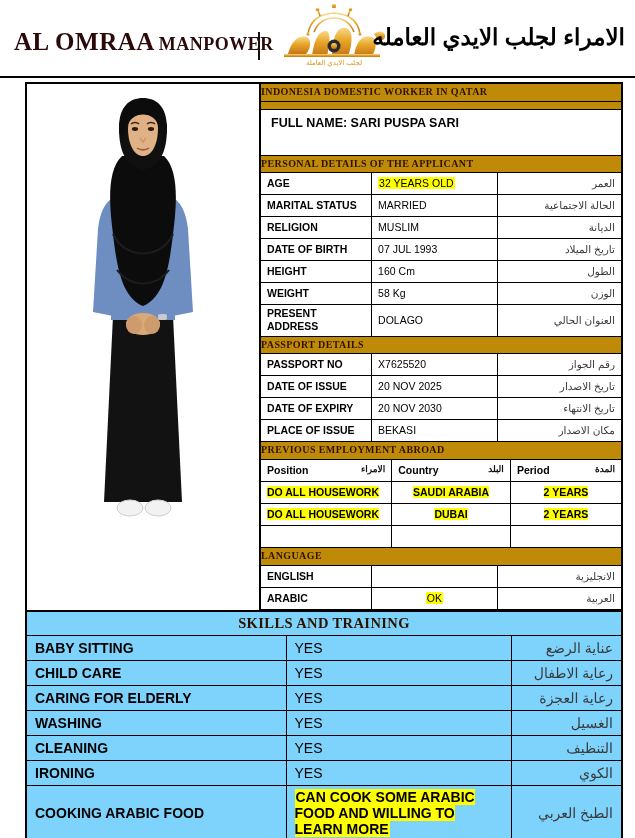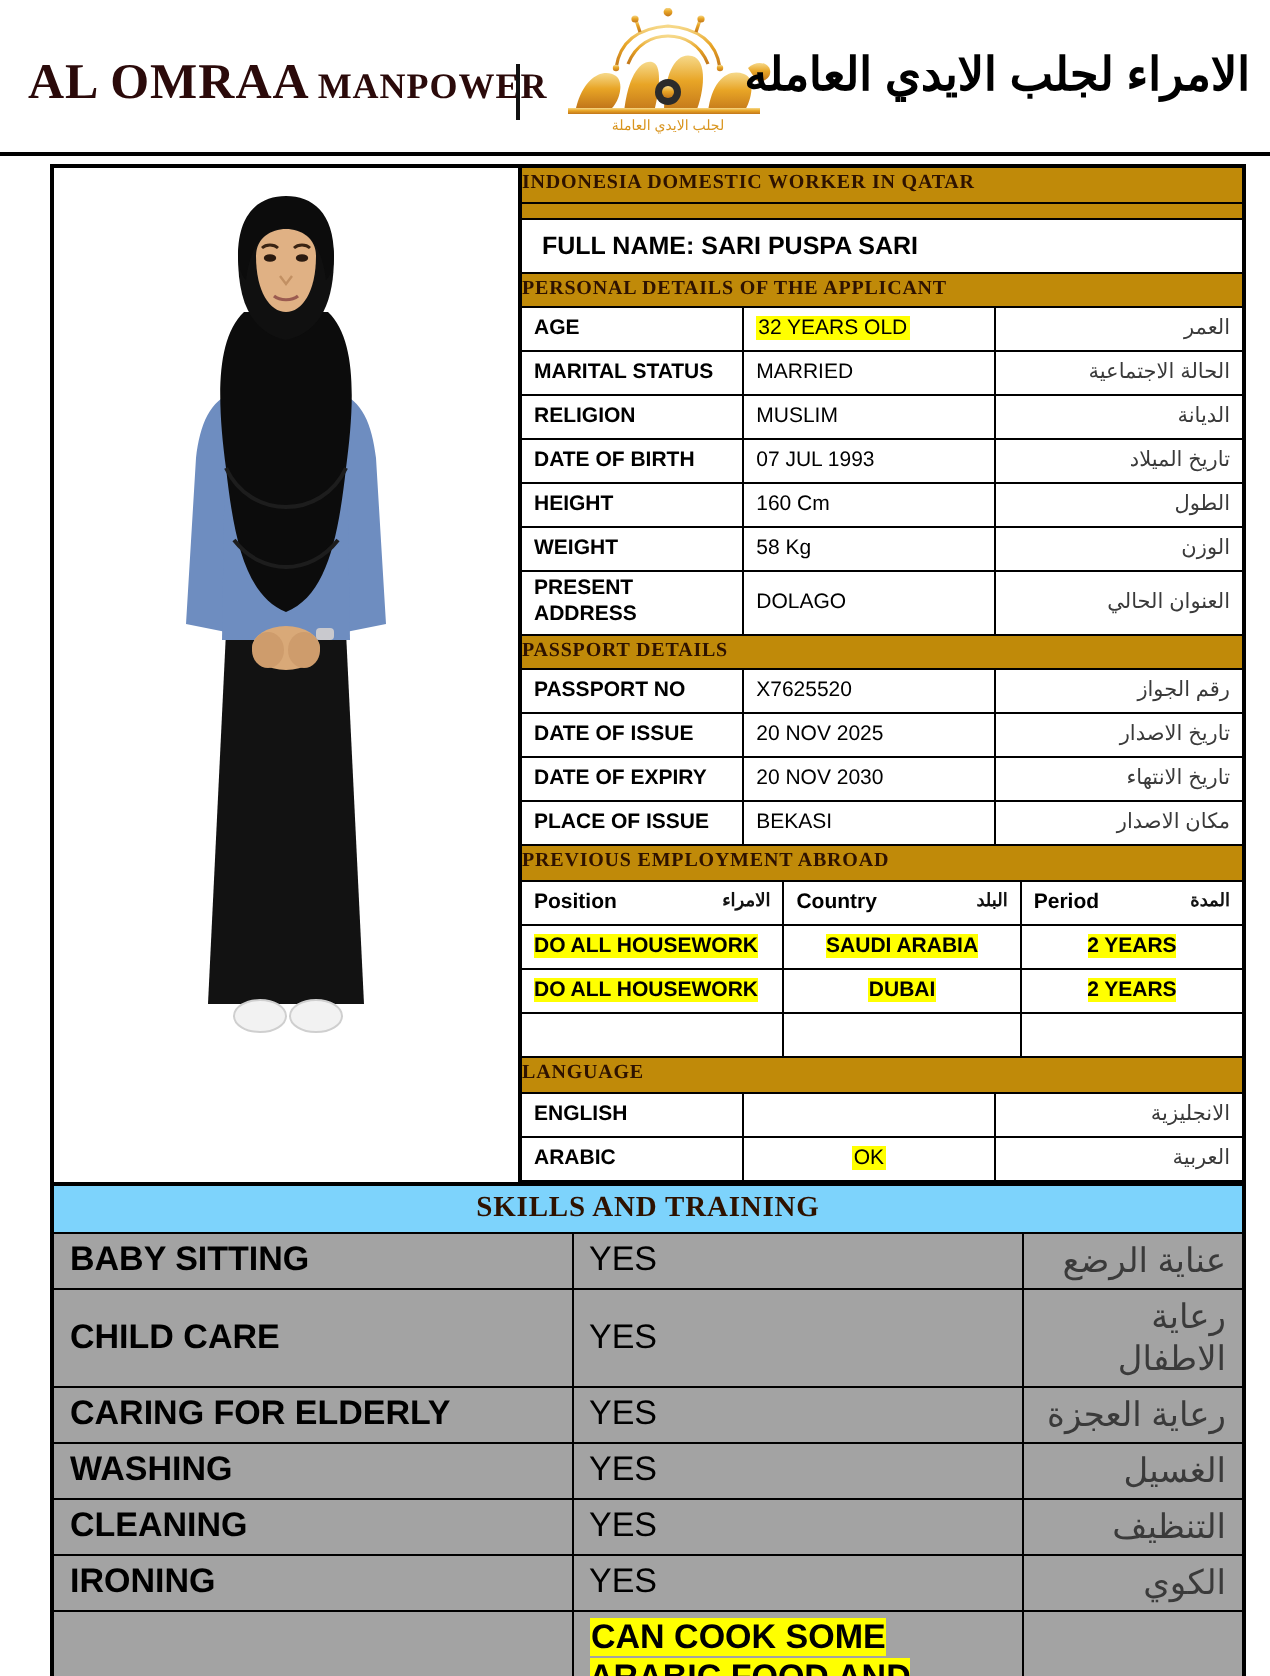--- a/index.html
+++ b/index.html
@@ -113,21 +113,21 @@
     line-height: 1.08;
   }
   .band.thin-strip {
     height: 7px;
     padding: 0;
     border-bottom: 1px solid #000;
   }
   .fullname {
     font-size: 12.5px;
     font-weight: bold;
-    padding: 7px 8px 5px 10px;
+    padding: 7px 8px 24px 10px;
     border-bottom: 1px solid #000;
     background: #fff;
     line-height: 1.1;
   }
   table.grid {
     width: 100%;
     border-collapse: collapse;
     table-layout: fixed;
   }
   table.grid td {
@@ -175,24 +175,24 @@
   table.skills {
     width: 100%;
     border-collapse: collapse;
     table-layout: fixed;
   }
   table.skills td {
     border: 1px solid #000;
     border-left: none;
     border-top: none;
     padding: 3px 8px;
-    font-size: 17px;
+    font-size: 14px;
     height: 18px;
     vertical-align: middle;
-    background: #a3a3a3;
+    background: #7dd3fc;
   }
   table.skills tr td:last-child { border-right: none; }
   table.skills tr:last-child td { border-bottom: none; }
   .sk-lbl { font-weight: bold; }
   .sk-ar { text-align: right; direction: rtl; font-size: 9.5px; color: #3a3a3a; margin-left: 33px; }
 </style>
 </head>
 <body>
 
 <div class="page">

